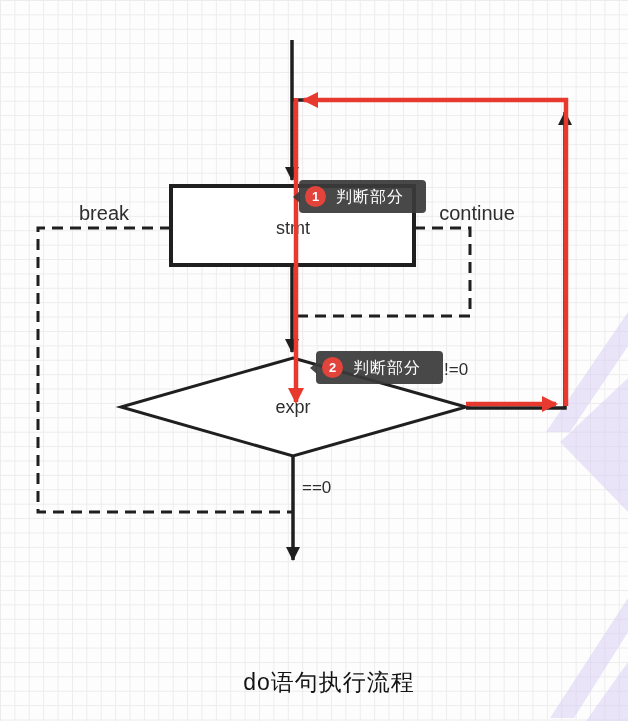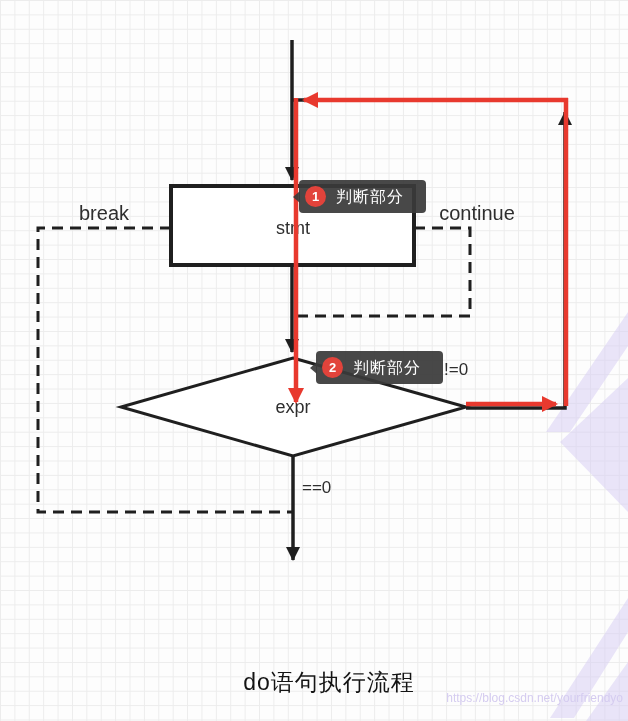--- a/index.html
+++ b/index.html
@@ -137,15 +137,14 @@
     <span class="tooltip-label">判断部分</span>
   </div>
 
   <div class="tooltip" style="left:316px; top:351px;">
     <span class="badge">2</span>
     <span class="tooltip-label">判断部分</span>
   </div>
 
   <div class="title">do语句执行流程</div>
 
-  <div class="watermark">https://blog.csdn.net/yourfriendyo</div>
 
 </div>
 
 </body></html>

